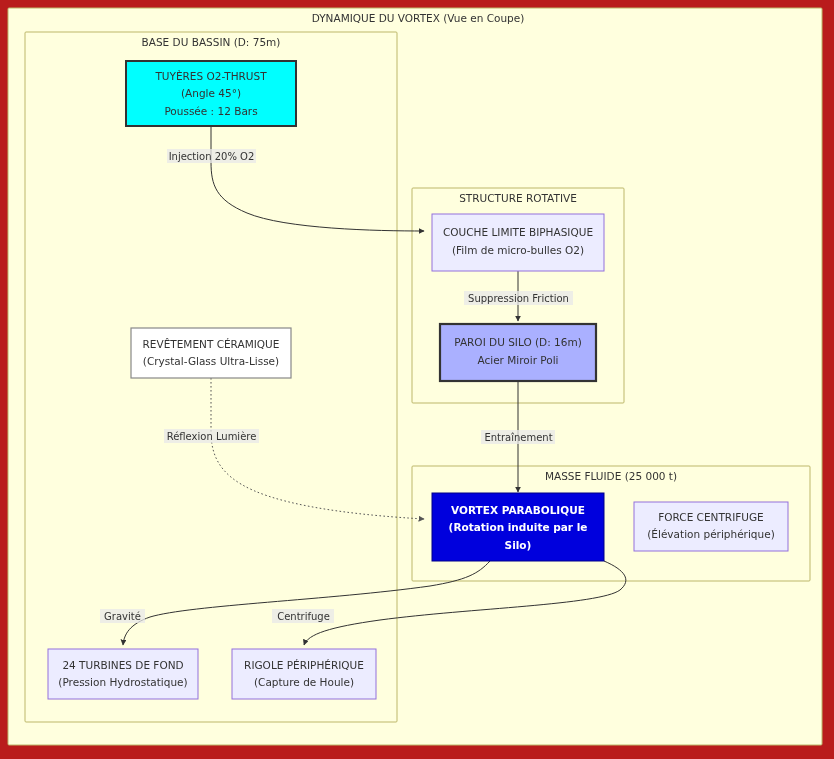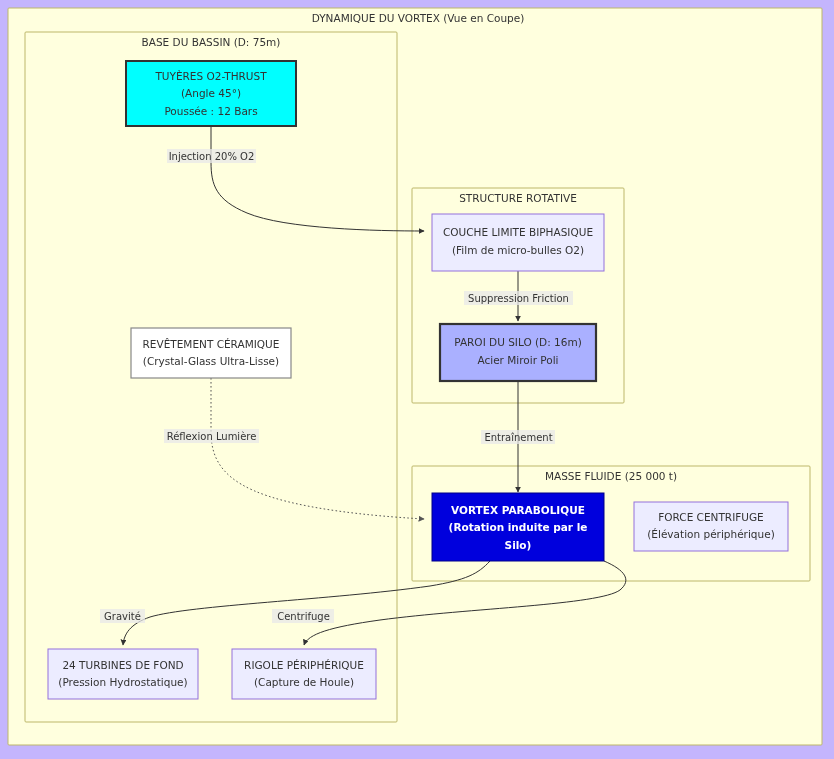--- a/index.html
+++ b/index.html
@@ -1,17 +1,17 @@
 <!DOCTYPE html>
 <html><head>
 <meta charset="utf-8">
 <style>
   html,body{margin:0;padding:0;background:#ffffff;}
   body{font-family:"DejaVu Sans","Liberation Sans",sans-serif;}
-  #stage{position:relative;width:834px;height:759px;background:#c4b5fd;overflow:hidden;}
+  #stage{position:relative;width:834px;height:759px;background:#b91c1c;overflow:hidden;}
   svg{display:block;}
   .clusterBox{fill:#ffffde;stroke:#bdb76b;stroke-width:1;}
   .clusterLabel{font-size:10.5px;fill:#333333;}
   .nodeLabel{font-size:10.5px;fill:#333333;}
   .nodeLabelWhite{font-size:10.5px;fill:#ffffff;font-weight:bold;}
   .edgeLabel{font-size:10px;fill:#333333;}
   .edgeLabelBg{fill:#e8e8e8;opacity:0.75;}
   .edgePath{fill:none;stroke:#333333;stroke-width:1;}
   .edgeDotted{fill:none;stroke:#555555;stroke-width:1;stroke-dasharray:1.6 2.4;}
   .boxLavender{fill:#ececff;stroke:#9370db;stroke-width:1;}

